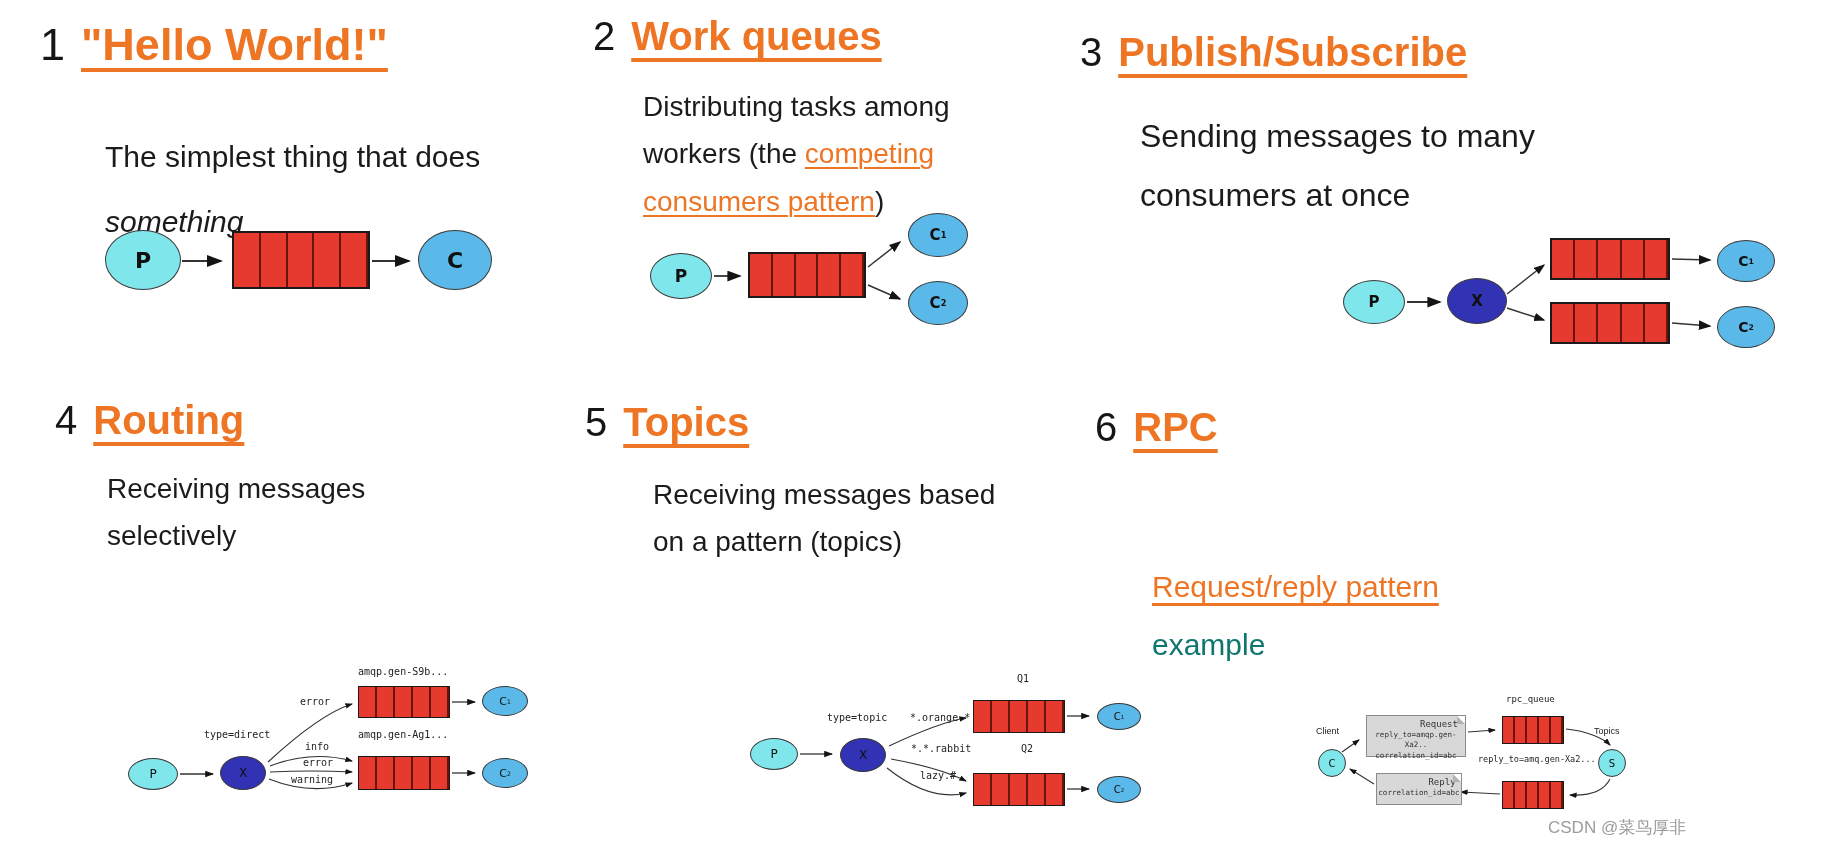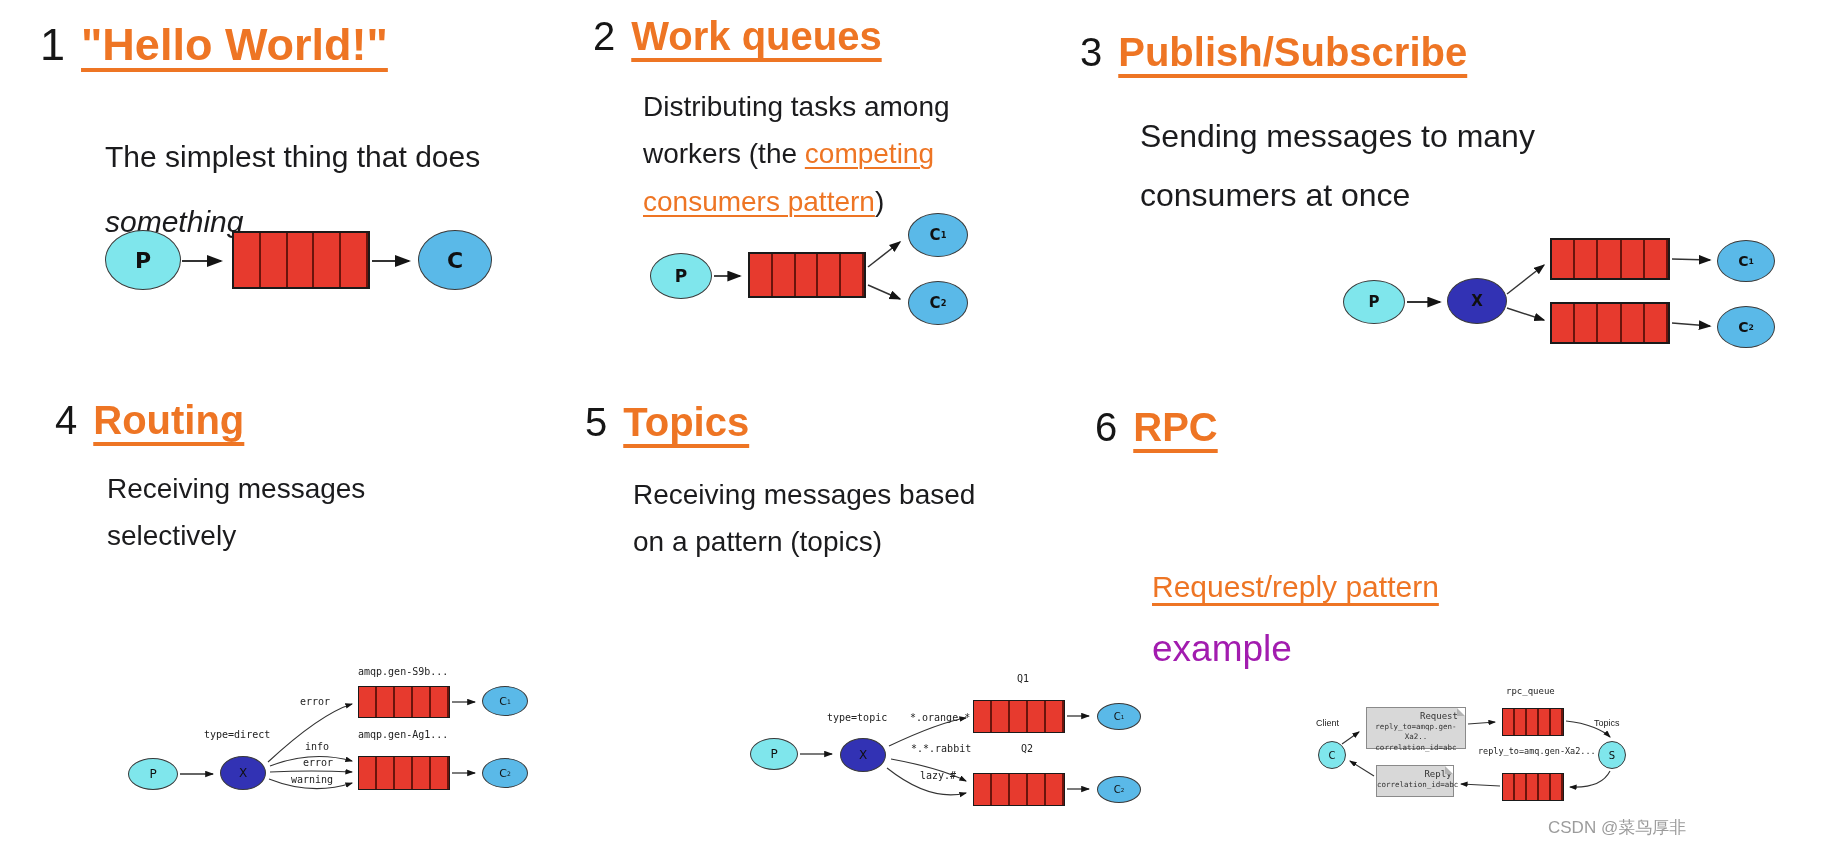--- a/index.html
+++ b/index.html
@@ -28,21 +28,21 @@
   .desc { color:#1b1b1d; }
   .desc em { }
   .body-link {
     color:var(--accent-orange); text-decoration:underline;
     text-decoration-thickness:2px; text-underline-offset:4px; cursor:pointer;
   }
   .mid-link {
     font-size:30px; color:var(--accent-orange); text-decoration:underline;
     text-decoration-thickness:3px; text-underline-offset:6px; cursor:pointer;
   }
-  .example { font-size:37px; color:#a21caf; }
+  .example { font-size:30px; color:#0f766e; }
   .diagram { position:absolute; }
   .diagram svg { position:absolute; left:0; top:0; pointer-events:none; }
   .node {
     position:absolute; display:flex; align-items:center; justify-content:center;
     border:1.5px solid #3a3a3a; border-radius:50%;
     font-family:"DejaVu Sans", sans-serif; color:#101010;
   }
   .node sub { font-size:55%; }
   .node.p { background:var(--producer-fill); }
   .node.c { background:var(--consumer-fill); }
@@ -218,21 +218,21 @@
         <sub>2</sub>
       </div>
   </div>
 </section>
 
 <section class="sec sec-5" style="left:585px;top:400px;width:580px;height:430px">
   <div class="head">
     <span class="num">5</span>
     <a class="title">Topics</a>
   </div>
-  <p class="desc" style="margin:26px 0 0 48px;width:360px;font-size:28px;line-height:1.7">Receiving messages based on a pattern (topics)</p>
+  <p class="desc" style="margin:26px 0 0 68px;width:360px;font-size:28px;line-height:1.7">Receiving messages based on a pattern (topics)</p>
   <div class="diagram" style="left:160px;top:270px;width:410px;height:140px">
     <svg width="410" height="140" viewBox="0 0 410 140">
       <defs>
           <marker id="ah5" markerWidth="7" markerHeight="6" refX="6" refY="2.5" orient="auto">
             <path d="M0,0 L7,2.5 L0,5 Z" fill="#141414"></path>
           </marker>
         </defs>
       <path d="M55,84 H87" stroke="#333" stroke-width="1.3" fill="none" marker-end="url(#ah5)"></path>
       <path d="M144,76 Q195,52 221,48" stroke="#333" stroke-width="1.1" fill="none" marker-end="url(#ah5)"></path>
       <path d="M146,89 Q195,98 221,111" stroke="#333" stroke-width="1.1" fill="none" marker-end="url(#ah5)"></path>
@@ -265,21 +265,21 @@
   </div>
 </section>
 
 <section class="sec sec-6" style="left:1095px;top:405px;width:700px;height:430px">
   <div class="head">
     <span class="num">6</span>
     <a class="title">RPC</a>
   </div>
   <p style="margin:120px 0 0 57px;line-height:1.15"><a class="mid-link">Request/reply pattern</a></p>
   <p class="example" style="margin:24px 0 0 57px">example</p>
-  <div class="diagram" style="left:215px;top:276px;width:420px;height:130px">
+  <div class="diagram" style="left:215px;top:284px;width:420px;height:130px">
     <svg width="420" height="130" viewBox="0 0 420 130">
       <defs>
           <marker id="ah6" markerWidth="7" markerHeight="6" refX="6" refY="2.5" orient="auto">
             <path d="M0,0 L7,2.5 L0,5 Z" fill="#141414"></path>
           </marker>
         </defs>
       <path d="M32,63 L49,51" stroke="#333" stroke-width="1.1" fill="none" marker-end="url(#ah6)"></path>
       <path d="M158,43 L185,41" stroke="#333" stroke-width="1.1" fill="none" marker-end="url(#ah6)"></path>
       <path d="M256,40 C278,42 294,50 300,56" stroke="#333" stroke-width="1.1" fill="none" marker-end="url(#ah6)"></path>
       <path d="M300,90 C294,102 280,107 260,106" stroke="#333" stroke-width="1.1" fill="none" marker-end="url(#ah6)"></path>
@@ -295,21 +295,21 @@
       <div class="nb-line">correlation_id=abc</div>
     </div>
     <div class="queue" style="left:192px;top:27px;width:62px;height:28px;border-width:1.5px"></div>
     <div class="node p" style="left:8px;top:60px;width:28px;height:28px;font-size:10px">
         <span>C</span>
       </div>
     <div class="node p" style="left:288px;top:60px;width:28px;height:28px;font-size:10px">
         <span>S</span>
       </div>
     <span class="dlabel" style="left:168px;top:66px;font-size:8.5px">reply_to=amq.gen-Xa2...</span>
-    <div class="notebox" style="left:66px;top:84px;width:78px;height:32px">
+    <div class="notebox" style="left:66px;top:84px;width:86px;height:32px">
       <div class="nb-line nb-title">Reply</div>
       <div class="nb-line">correlation_id=abc</div>
     </div>
     <div class="queue" style="left:192px;top:92px;width:62px;height:28px;border-width:1.5px"></div>
   </div>
 </section>
 
 <div class="watermark">CSDN @菜鸟厚非</div>
 
 </body></html>

